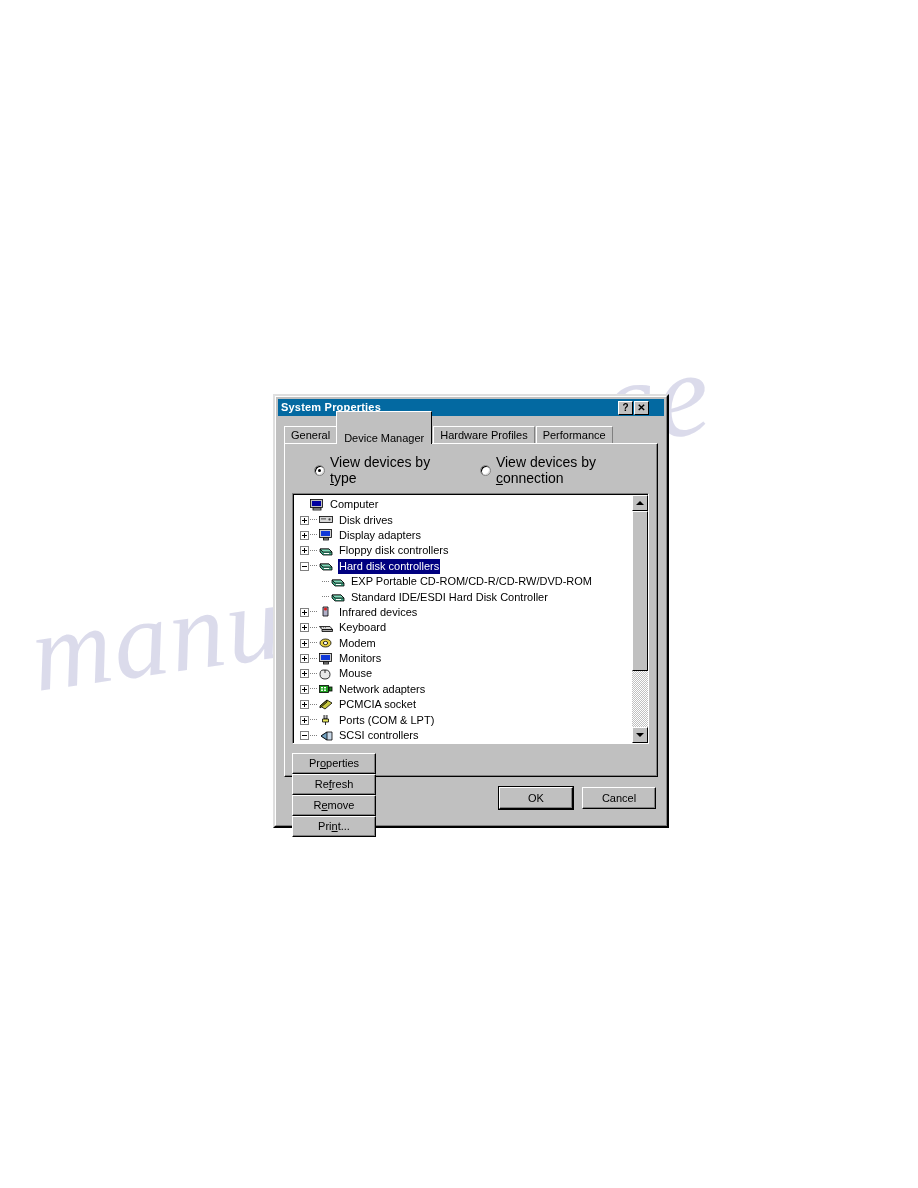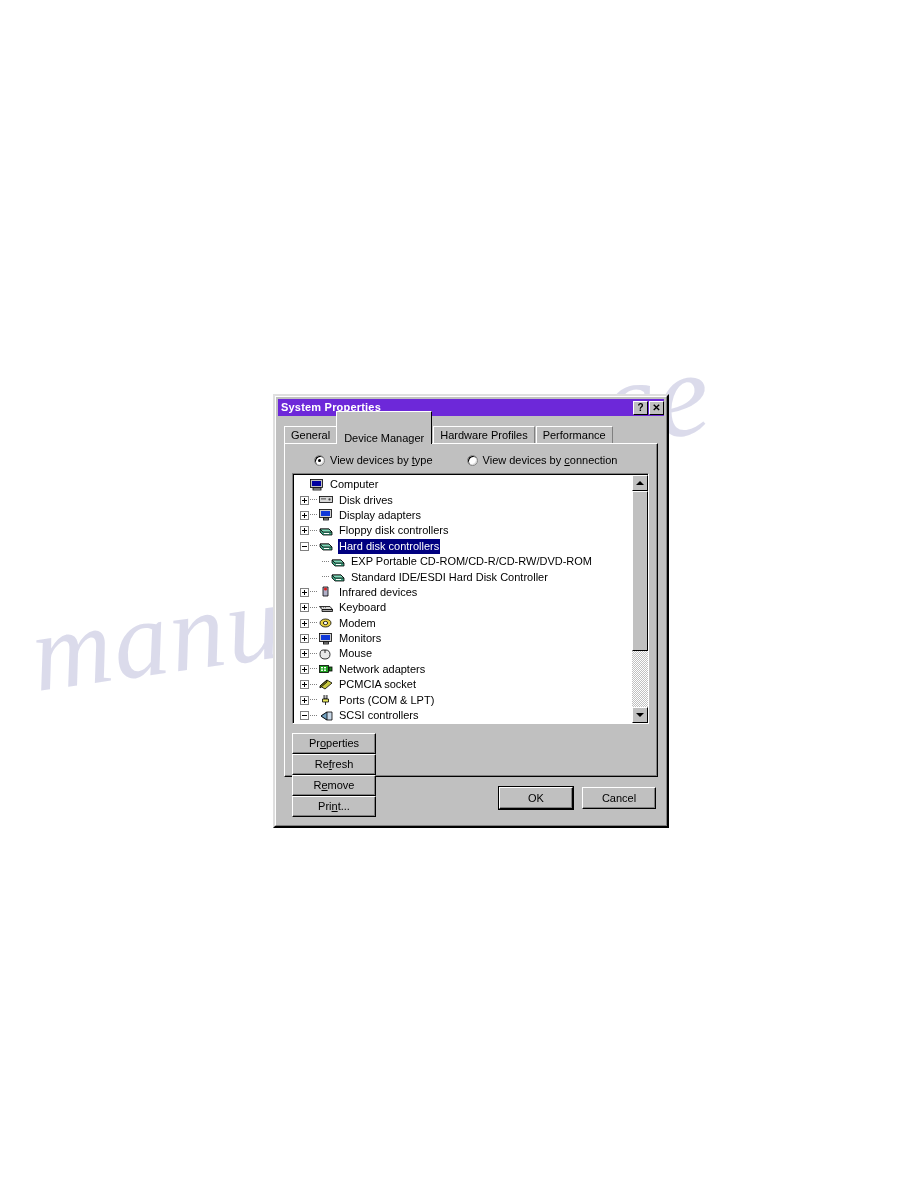--- a/index.html
+++ b/index.html
@@ -59,24 +59,24 @@
     border-top: 1px solid #ffffff;
     border-left: 1px solid #ffffff;
     border-right: 1px solid #808080;
     border-bottom: 1px solid #808080;
     box-sizing: border-box;
     padding: 2px;
   }
 
   .titlebar {
     height: 17px;
-    background: #6d28d9;
+    background: #0369a1;
     display: flex;
     align-items: center;
-    padding: 0 0 0 3px;
+    padding: 0 15px 0 3px;
     box-sizing: border-box;
   }
   .title-text {
     color: #ffffff;
     font-size: 11px;
     font-weight: bold;
     flex: 1;
     line-height: 17px;
     letter-spacing: .2px;
   }
@@ -150,22 +150,21 @@
     border-bottom: 1px solid #808080;
     box-sizing: border-box;
     padding: 8px 7px 7px 7px;
   }
 
   
   .radio-row {
     display: flex;
     align-items: center;
     margin: 2px 0 7px 22px;
-    font-size: 11px;
-    text-align: center;
+    font-size: 14px;
   }
   .radio-item { display: flex; align-items: center; }
   .radio-item.second { margin-left: 34px; }
   .radio-dot {
     width: 11px; height: 11px;
     border-radius: 50%;
     background: #ffffff;
     border: 1px solid #808080;
     box-shadow: inset 1px 1px 0 #000000, inset -1px -1px 0 #dfdfdf;
     box-sizing: border-box;

